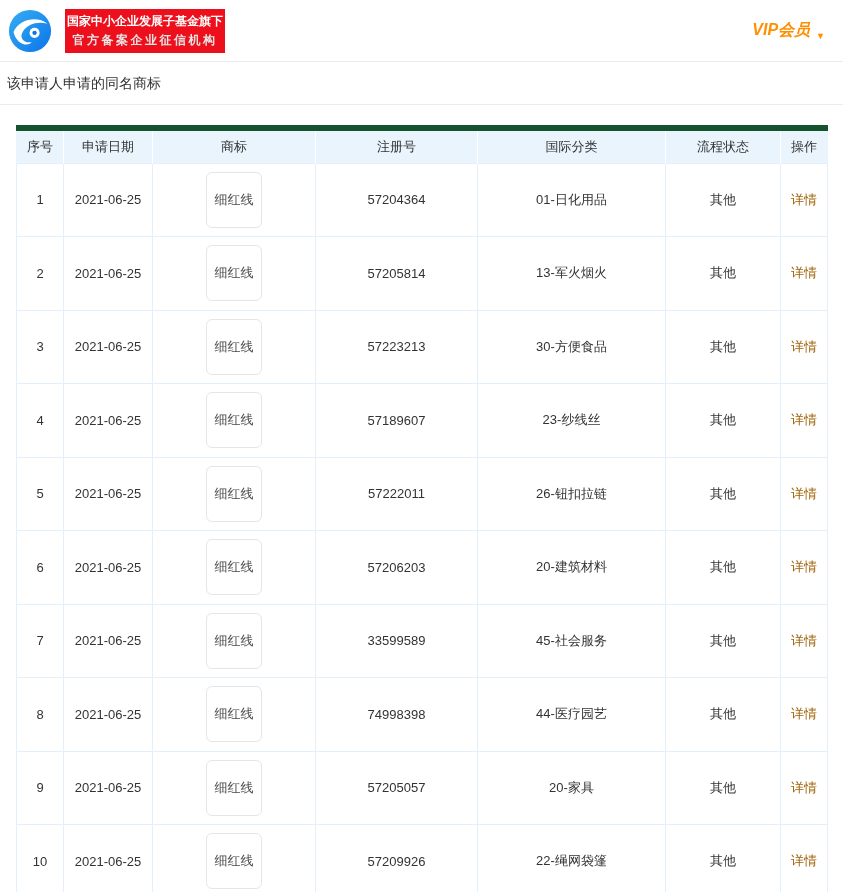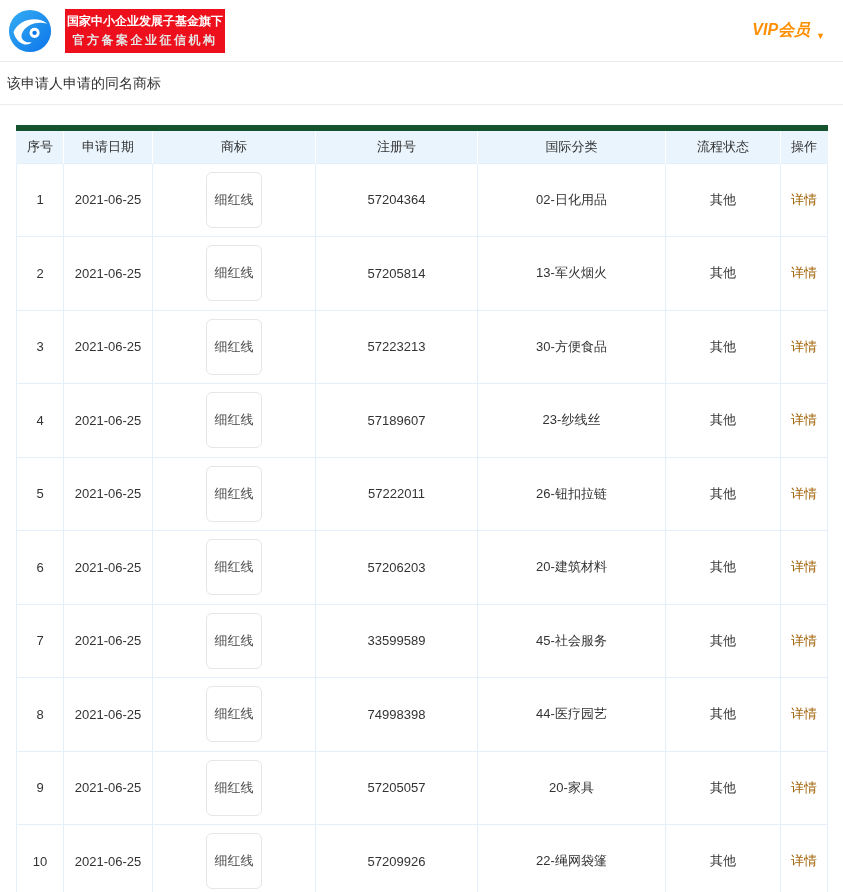--- a/index.html
+++ b/index.html
@@ -112,21 +112,21 @@
       </tr>
     </thead>
     <tbody>
   <tr>
     <td>1</td>
     <td>2021-06-25</td>
     <td>
       <span class="tm-box">细红线</span>
     </td>
     <td>57204364</td>
-    <td>02-日化用品</td>
+    <td>01-日化用品</td>
     <td>其他</td>
     <td>
       <a class="detail-link">详情</a>
     </td>
   </tr>
 
   <tr>
     <td>2</td>
     <td>2021-06-25</td>
     <td>

